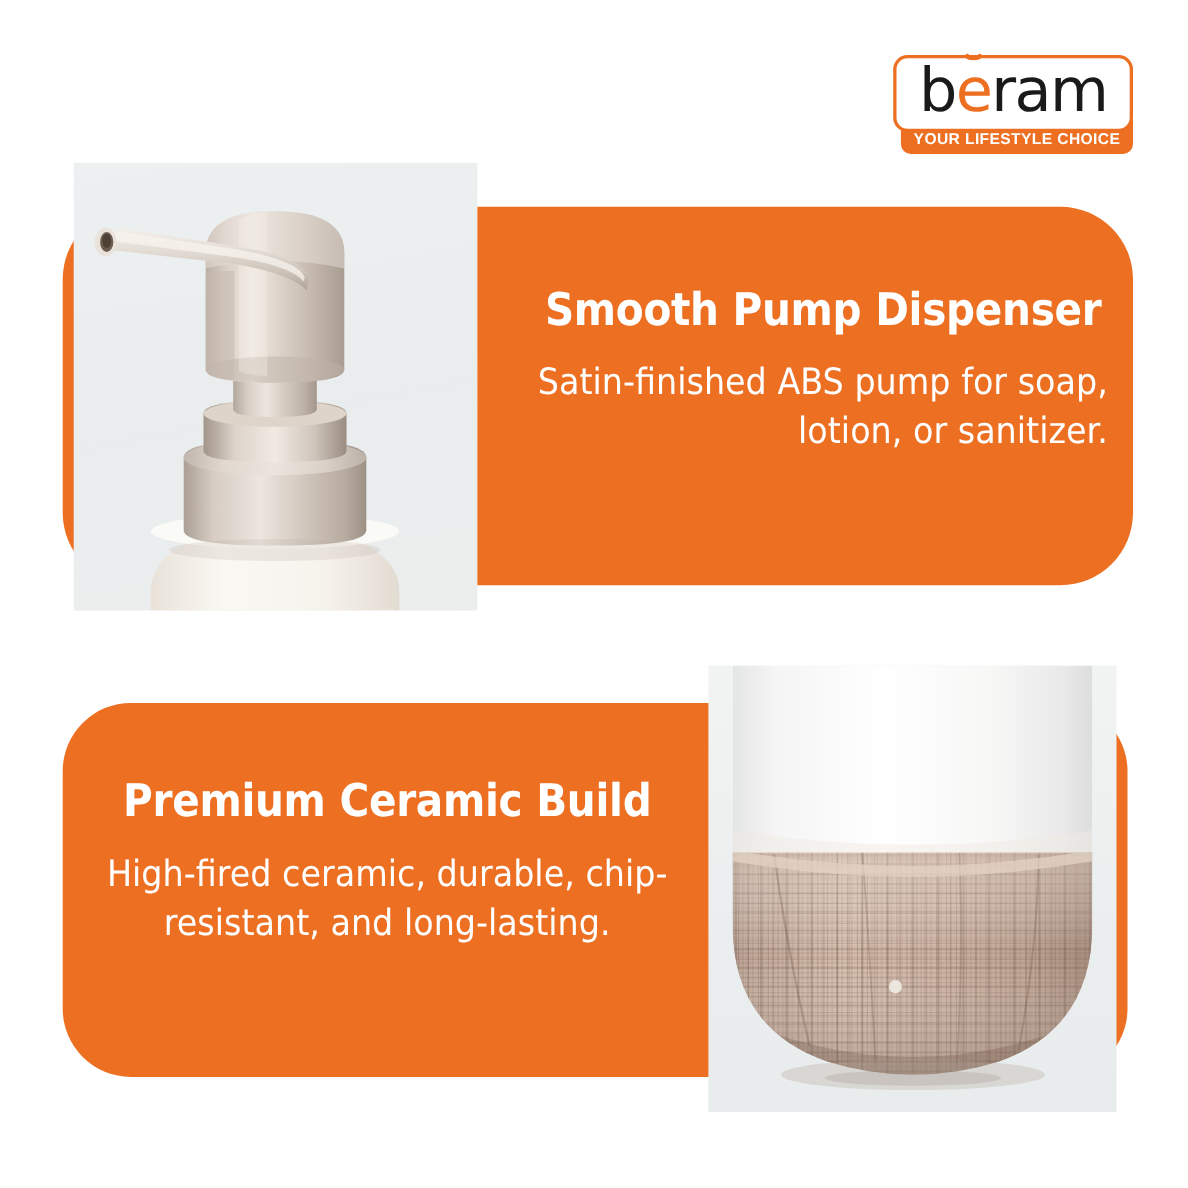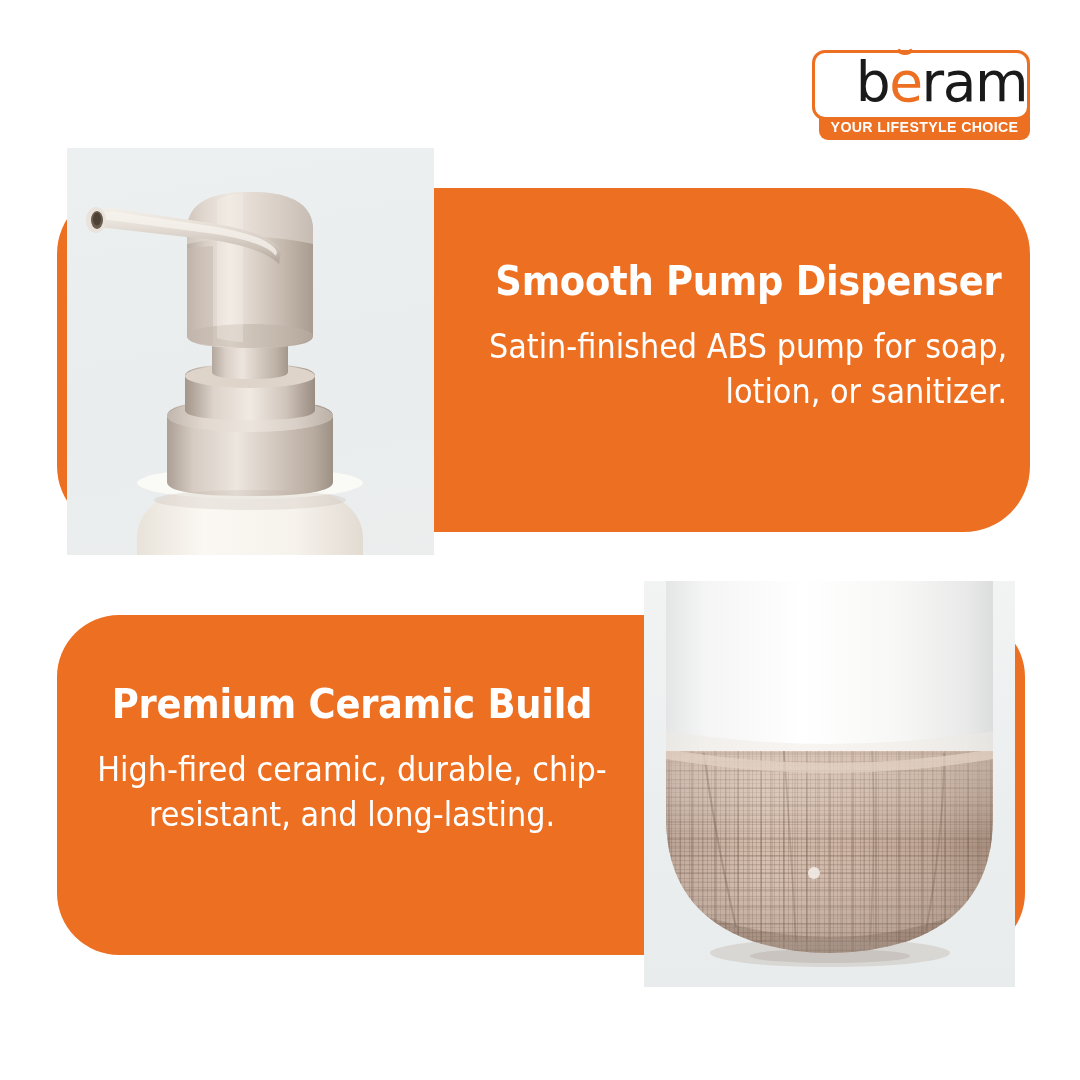--- a/index.html
+++ b/index.html
@@ -51,21 +51,21 @@
     left: 0px;
     top: 0px;
     width: 218px;
     height: 70px;
     border: 3px solid #ED6F22;
     border-radius: 13px;
     background: #ffffff;
     box-sizing: border-box;
     display: flex;
     align-items: center;
-    justify-content: flex-end;
+    justify-content: center;
   }
   #logo-wordmark {
     font-size: 55px;
     line-height: 1;
     font-weight: 400;
     letter-spacing: -1.5px;
     color: #1a1a1a;
     position: relative;
     top: -3px;
     font-family: "DejaVu Sans", sans-serif;
@@ -118,21 +118,21 @@
     left: 400px;
     top: 72px;
     width: 573px;
     text-align: right;
   }
 
   
   #feature-card-2 {
     position: absolute;
     left: 57px;
-    top: 615px;
+    top: 639px;
     width: 968px;
     height: 340px;
   }
   #feature-card-2-panel {
     position: absolute;
     inset: 0;
     background: #ED6F22;
     border-radius: 62px;
   }
   #feature-card-2-image {

